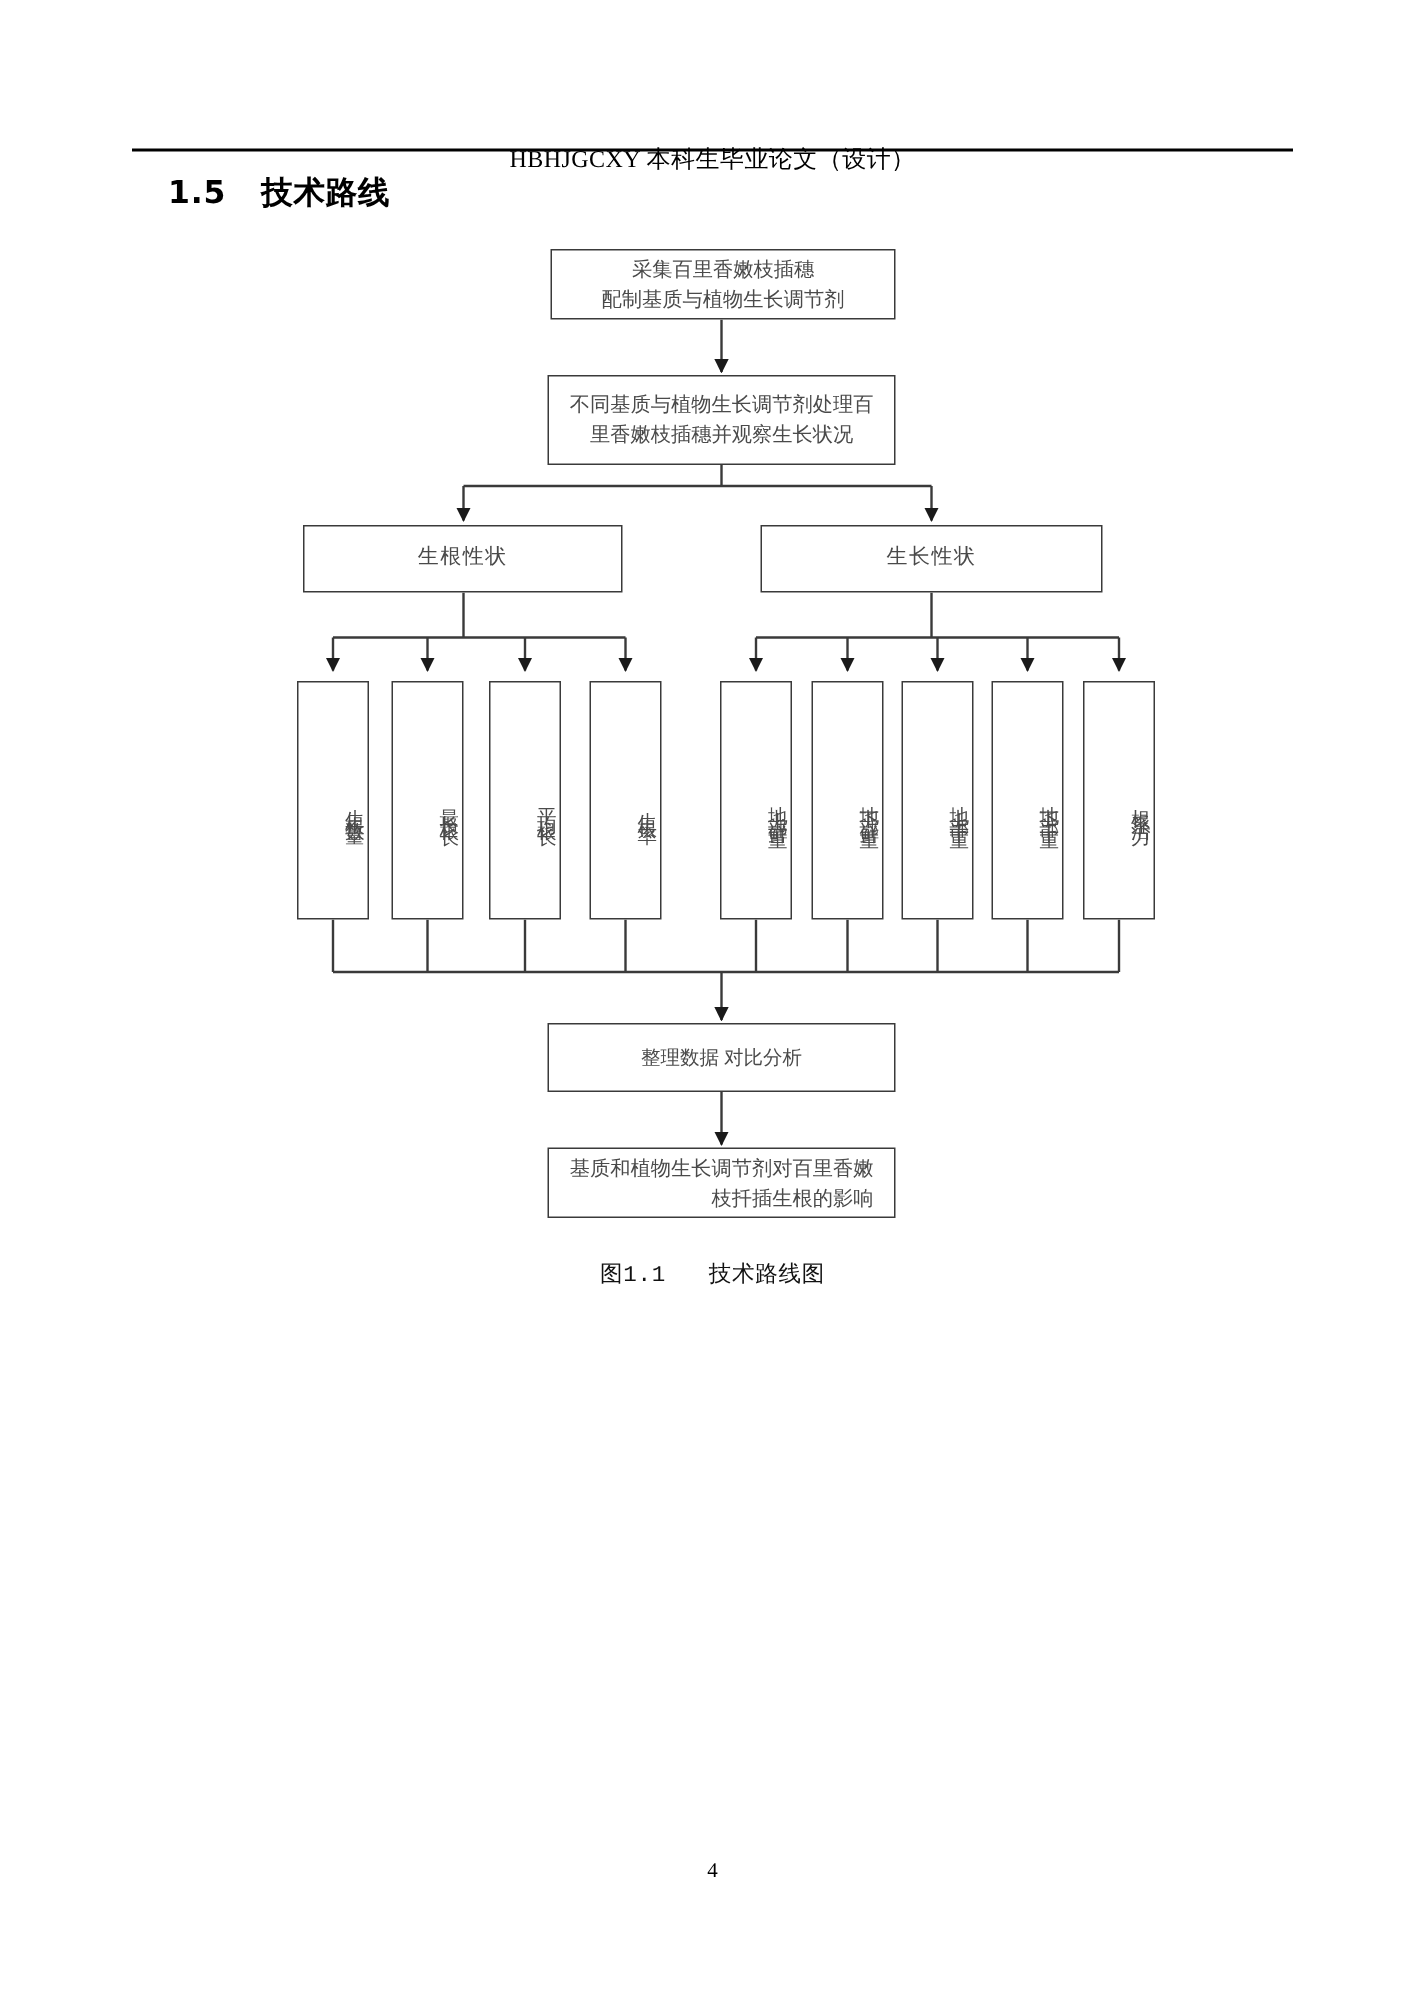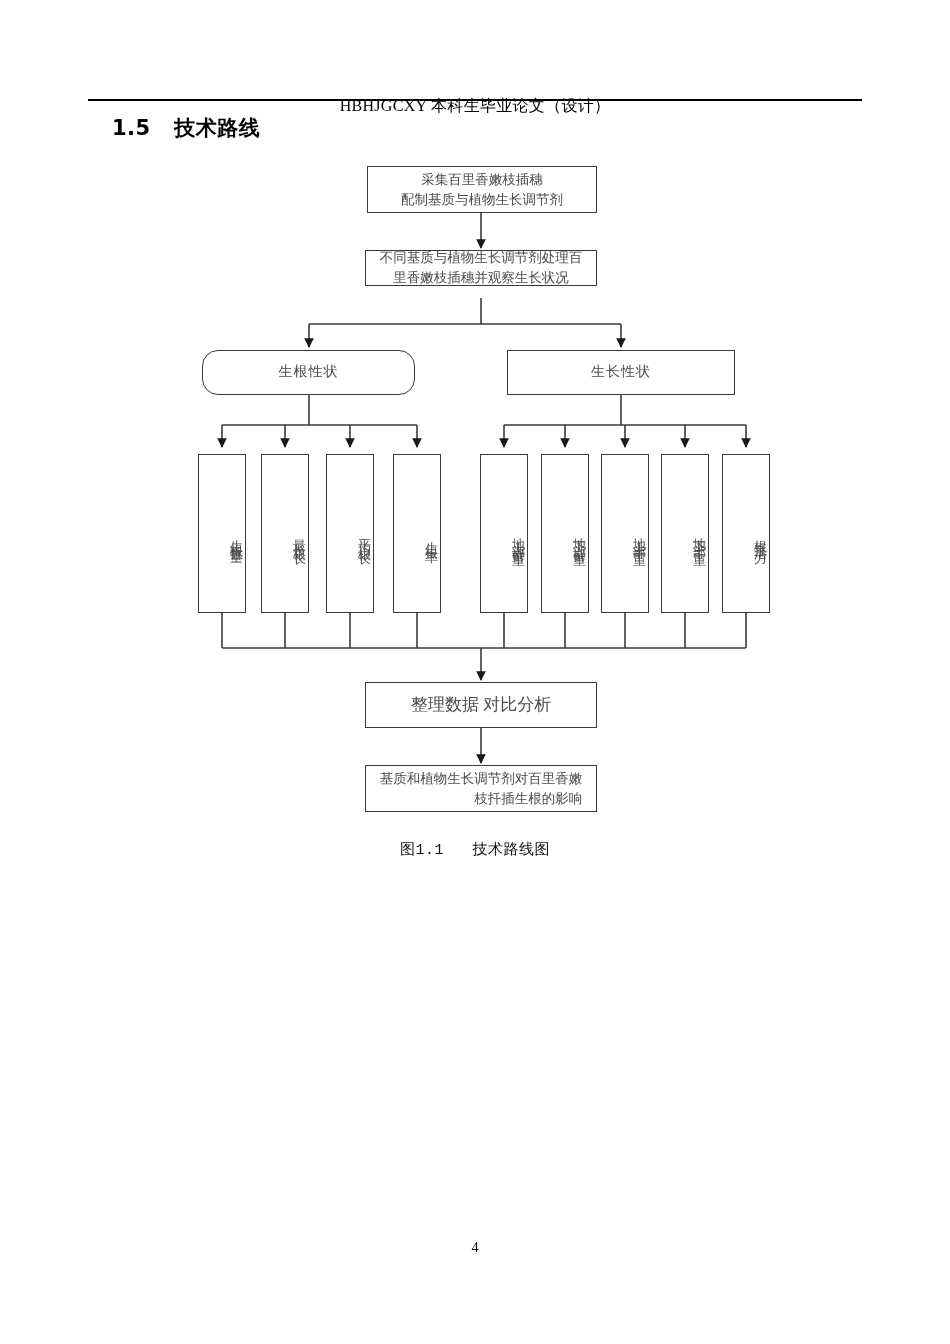--- a/index.html
+++ b/index.html
@@ -69,21 +69,21 @@
   .node {
     position: absolute;
     box-sizing: border-box;
     border: 1.6px solid #3a3a3a;
     background: #ffffff;
     display: flex;
     align-items: center;
     justify-content: center;
     text-align: center;
     font-family: "Liberation Serif", "DejaVu Serif", serif;
-    font-size: 17px;
+    font-size: 13px;
     line-height: 1.45;
     color: #4a4a4a;
   }
   .node.two-line {
     font-size: 13.5px;
     white-space: pre-line;
   }
   .node.label-wide {
     font-size: 14px;
     letter-spacing: 1px;
@@ -179,24 +179,24 @@
 
         <line x1="481" y1="648" x2="481" y2="680" marker-end="url(#arrow)"></line>
 
         <line x1="481" y1="728" x2="481" y2="763" marker-end="url(#arrow)"></line>
       </g>
     </svg>
 
     <div class="node two-line" style="left:367px; top:166px; width:230px; height:47px;">采集百里香嫩枝插穗
 配制基质与植物生长调节剂</div>
 
-    <div class="node two-line" style="left:365px; top:250px; width:232px; height:36px;">不同基质与植物生长调节剂处理百
+    <div class="node two-line" style="left:365px; top:250px; width:232px; height:60px;">不同基质与植物生长调节剂处理百
 里香嫩枝插穗并观察生长状况</div>
 
-    <div class="node label-wide" style="left:202px; top:350px; width:213px; height:45px;border-radius:16px;">生根性状</div>
+    <div class="node label-wide" style="left:202px; top:350px; width:213px; height:45px;">生根性状</div>
     <div class="node label-wide" style="left:507px; top:350px; width:228px; height:45px;">生长性状</div>
 
     <div class="node vert" style="left:198px; top:454px; width:48px; height:159px;">生根数量</div>
     <div class="node vert" style="left:261px; top:454px; width:48px; height:159px;">最长根长</div>
     <div class="node vert" style="left:326px; top:454px; width:48px; height:159px;">平均根长</div>
     <div class="node vert" style="left:393px; top:454px; width:48px; height:159px;">生根率</div>
 
     <div class="node vert" style="left:480px; top:454px; width:48px; height:159px;">地上部鲜重</div>
     <div class="node vert" style="left:541px; top:454px; width:48px; height:159px;">地下部鲜重</div>
     <div class="node vert" style="left:601px; top:454px; width:48px; height:159px;">地上部干重</div>

